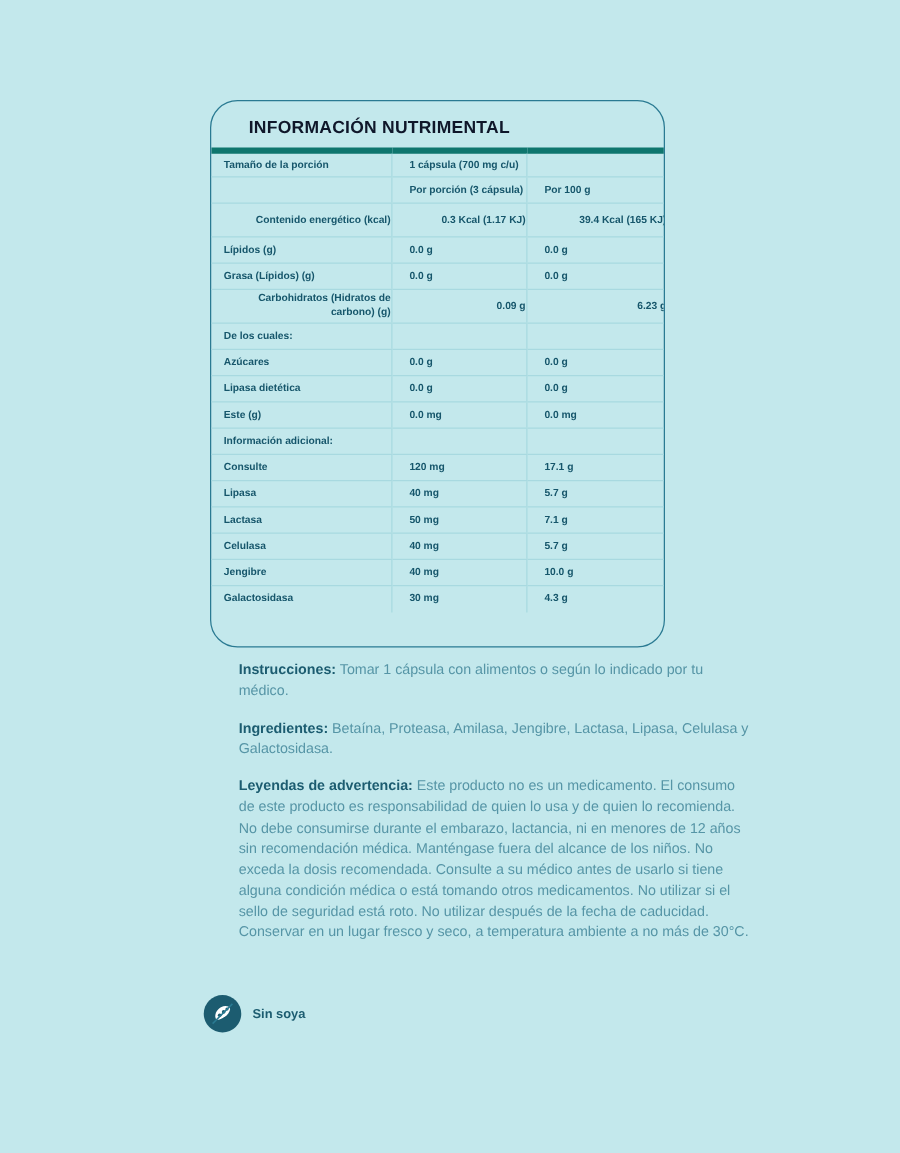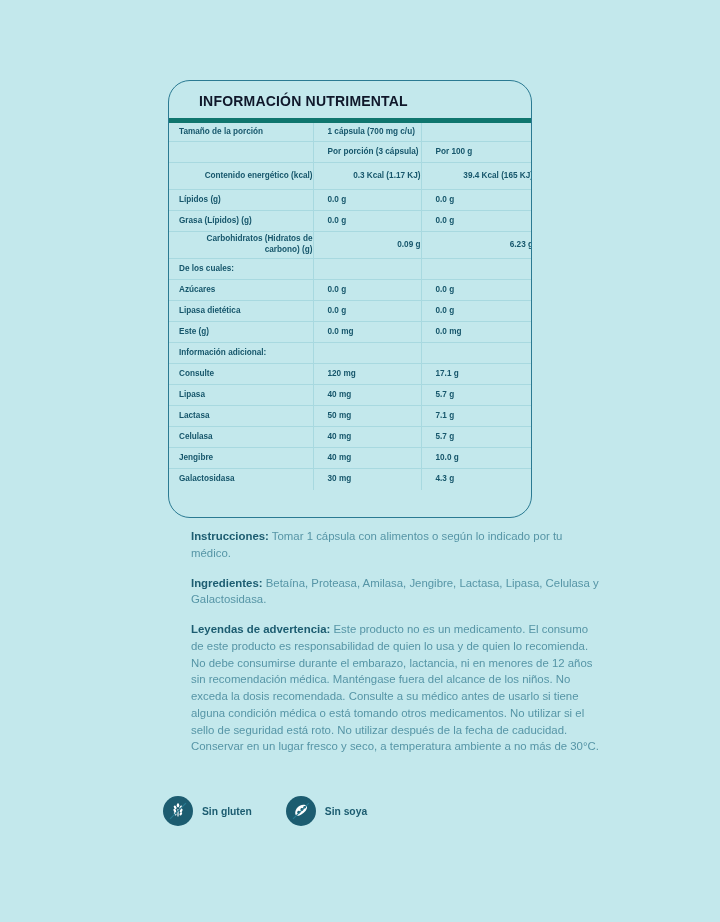--- a/index.html
+++ b/index.html
@@ -230,38 +230,20 @@
   <p class="para">
     <b>Ingredientes:</b><span> Betaína, Proteasa, Amilasa, Jengibre, Lactasa, Lipasa, Celulasa y Galactosidasa.</span>
   </p>
   <p class="para">
     <b>Leyendas de advertencia:</b><span> Este producto no es un medicamento. El consumo de este producto es responsabilidad de quien lo usa y de quien lo recomienda. No debe consumirse durante el embarazo, lactancia, ni en menores de 12 años sin recomendación médica. Manténgase fuera del alcance de los niños. No exceda la dosis recomendada. Consulte a su médico antes de usarlo si tiene alguna condición médica o está tomando otros medicamentos. No utilizar si el sello de seguridad está roto. No utilizar después de la fecha de caducidad. Conservar en un lugar fresco y seco, a temperatura ambiente a no más de 30°C.</span>
   </p>
 </div>
 
 <div class="badges">
 
-  <div class="badge">
-    <span class="badge-circle">
-      <svg width="20" height="20" viewBox="0 0 24 24" aria-hidden="true">
-        <g fill="#ffffff">
-          <rect x="11.3" y="9.5" width="1.4" height="9" rx="0.6"></rect>
-          <ellipse cx="12" cy="5.2" rx="1.5" ry="2.5"></ellipse>
-          <ellipse cx="8.6" cy="7.6" rx="1.4" ry="2.3" transform="rotate(-32 8.6 7.6)"></ellipse>
-          <ellipse cx="15.4" cy="7.6" rx="1.4" ry="2.3" transform="rotate(32 15.4 7.6)"></ellipse>
-          <ellipse cx="8.2" cy="11.6" rx="1.4" ry="2.3" transform="rotate(-32 8.2 11.6)"></ellipse>
-          <ellipse cx="15.8" cy="11.6" rx="1.4" ry="2.3" transform="rotate(32 15.8 11.6)"></ellipse>
-          <ellipse cx="8.6" cy="15.4" rx="1.3" ry="2.1" transform="rotate(-32 8.6 15.4)"></ellipse>
-          <ellipse cx="15.4" cy="15.4" rx="1.3" ry="2.1" transform="rotate(32 15.4 15.4)"></ellipse>
-        </g>
-        <line x1="2.5" y1="21.5" x2="21.5" y2="2.5" stroke="#2a7a92" stroke-width="1.5"></line>
-      </svg>
-    </span>
-    <span class="badge-label">Sin gluten</span>
-  </div>
 
   <div class="badge">
     <span class="badge-circle">
       <svg width="20" height="20" viewBox="0 0 24 24" aria-hidden="true">
         <path d="M5.5 16.5 C4 13 6.5 8 10.5 5.8 C14 3.9 18 4.5 19 6.5 C20 8.6 17.5 12.5 14 15 C10.5 17.5 7 19 5.5 16.5 Z" fill="#ffffff"></path>
         <circle cx="9.3" cy="13.4" r="1.75" fill="#1c5c70"></circle>
         <circle cx="13.1" cy="10.2" r="1.75" fill="#1c5c70"></circle>
         <circle cx="16.3" cy="7.4" r="1.5" fill="#1c5c70"></circle>
         <line x1="2.5" y1="21.5" x2="21.5" y2="2.5" stroke="#2a7a92" stroke-width="1.5"></line>
       </svg>

